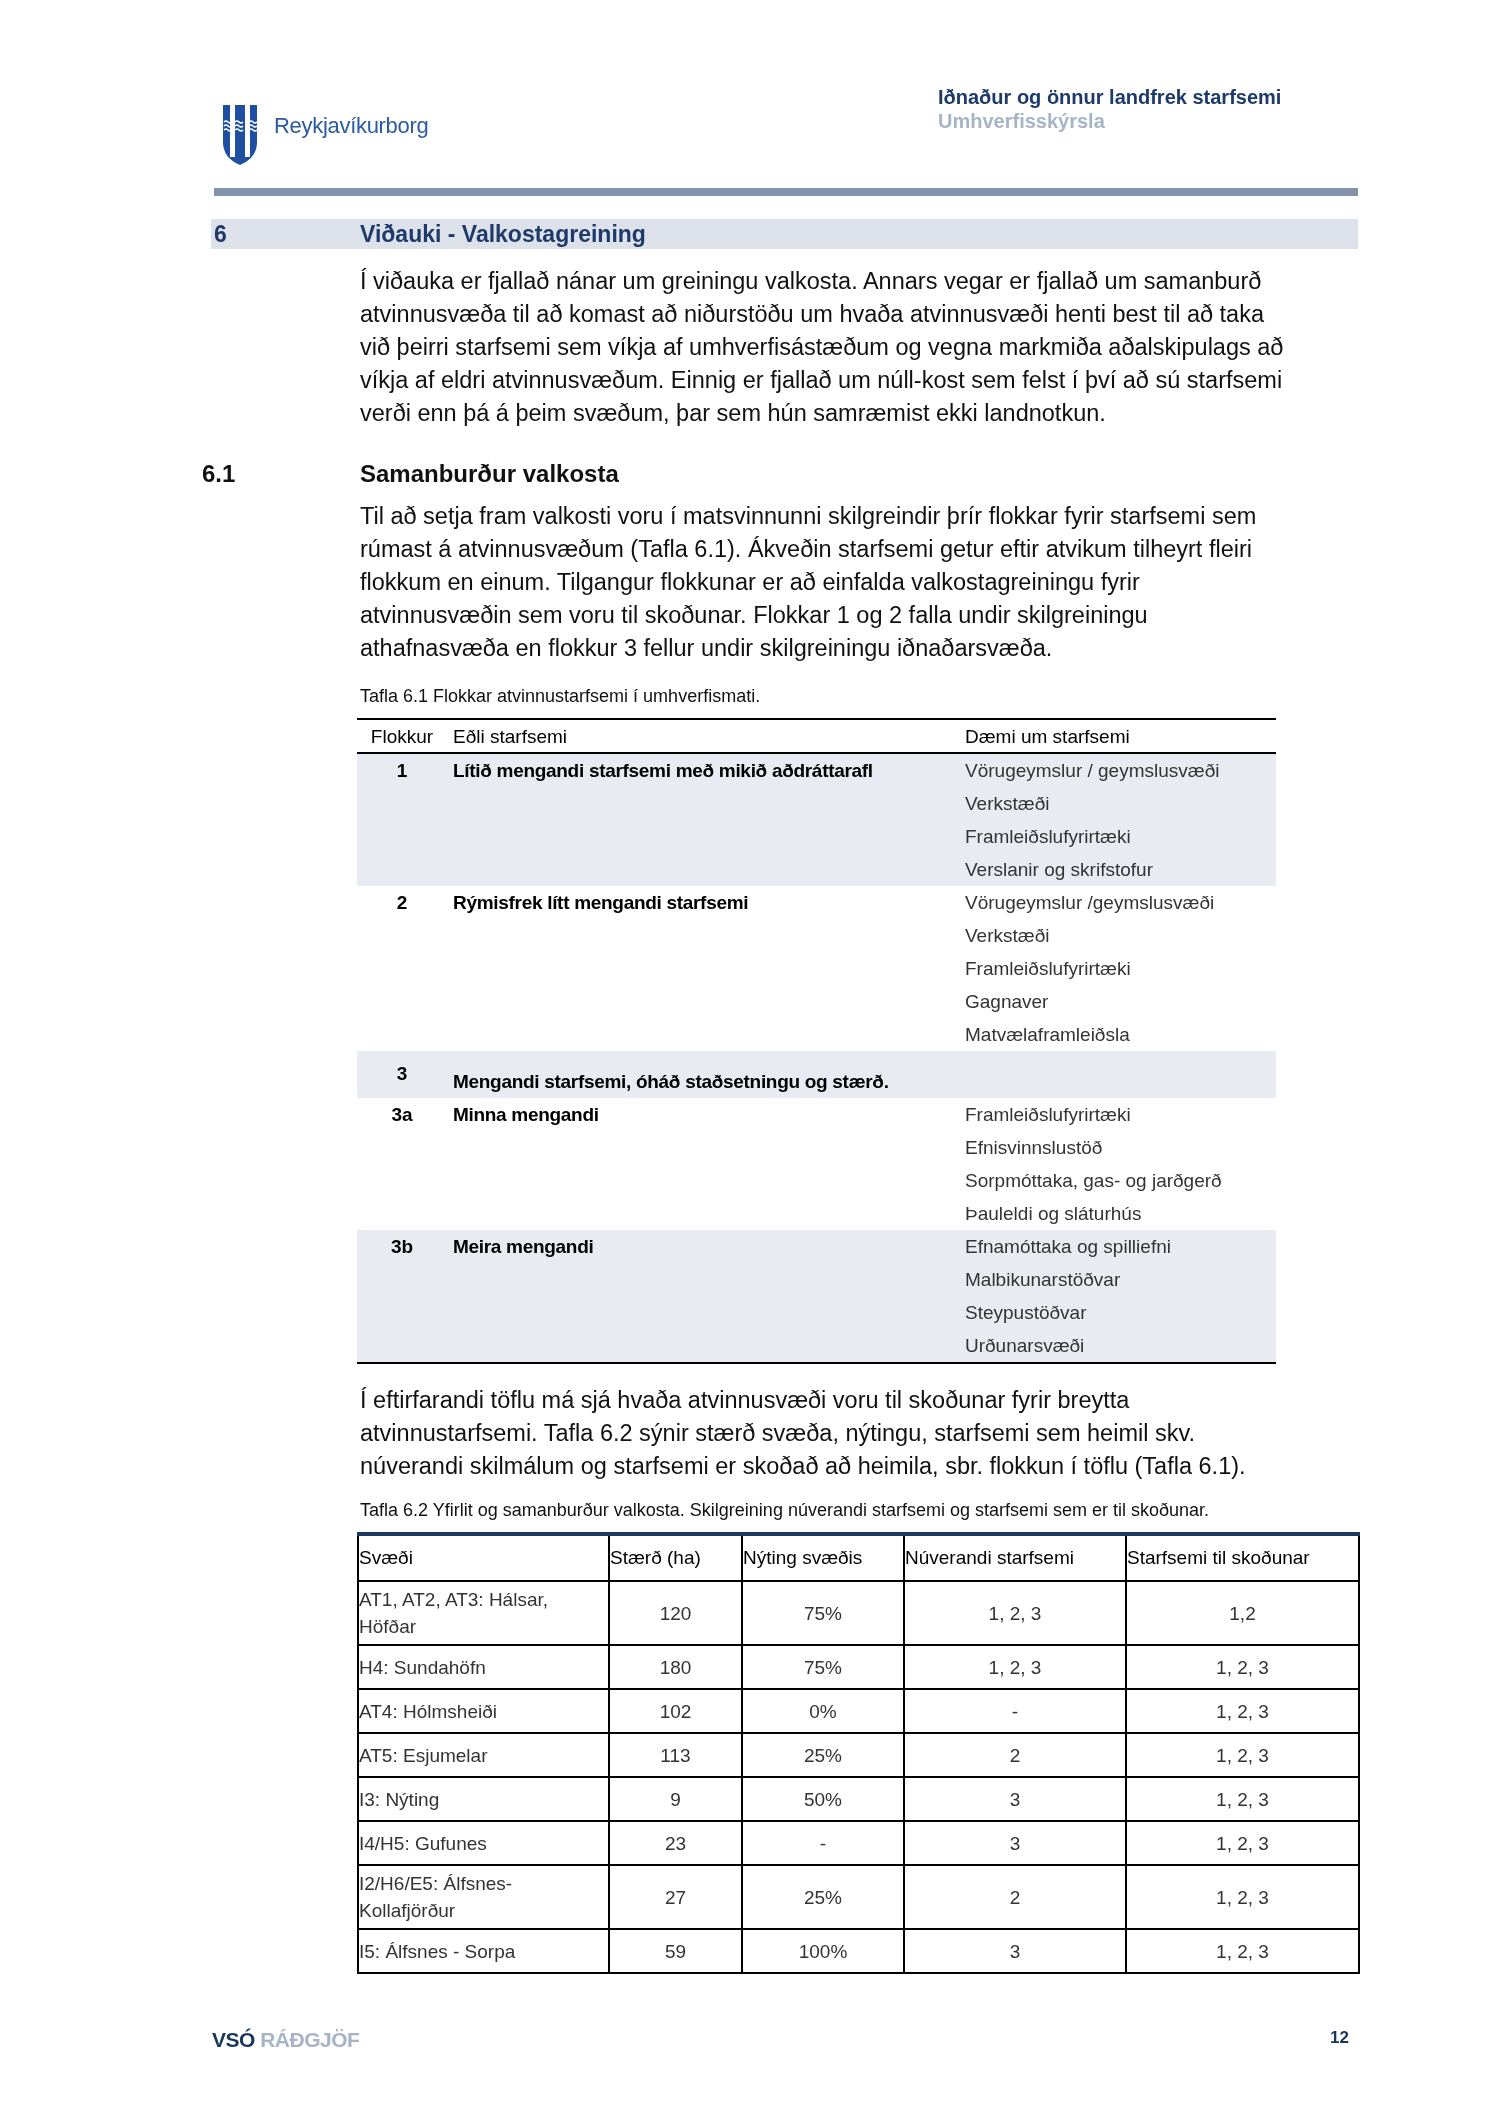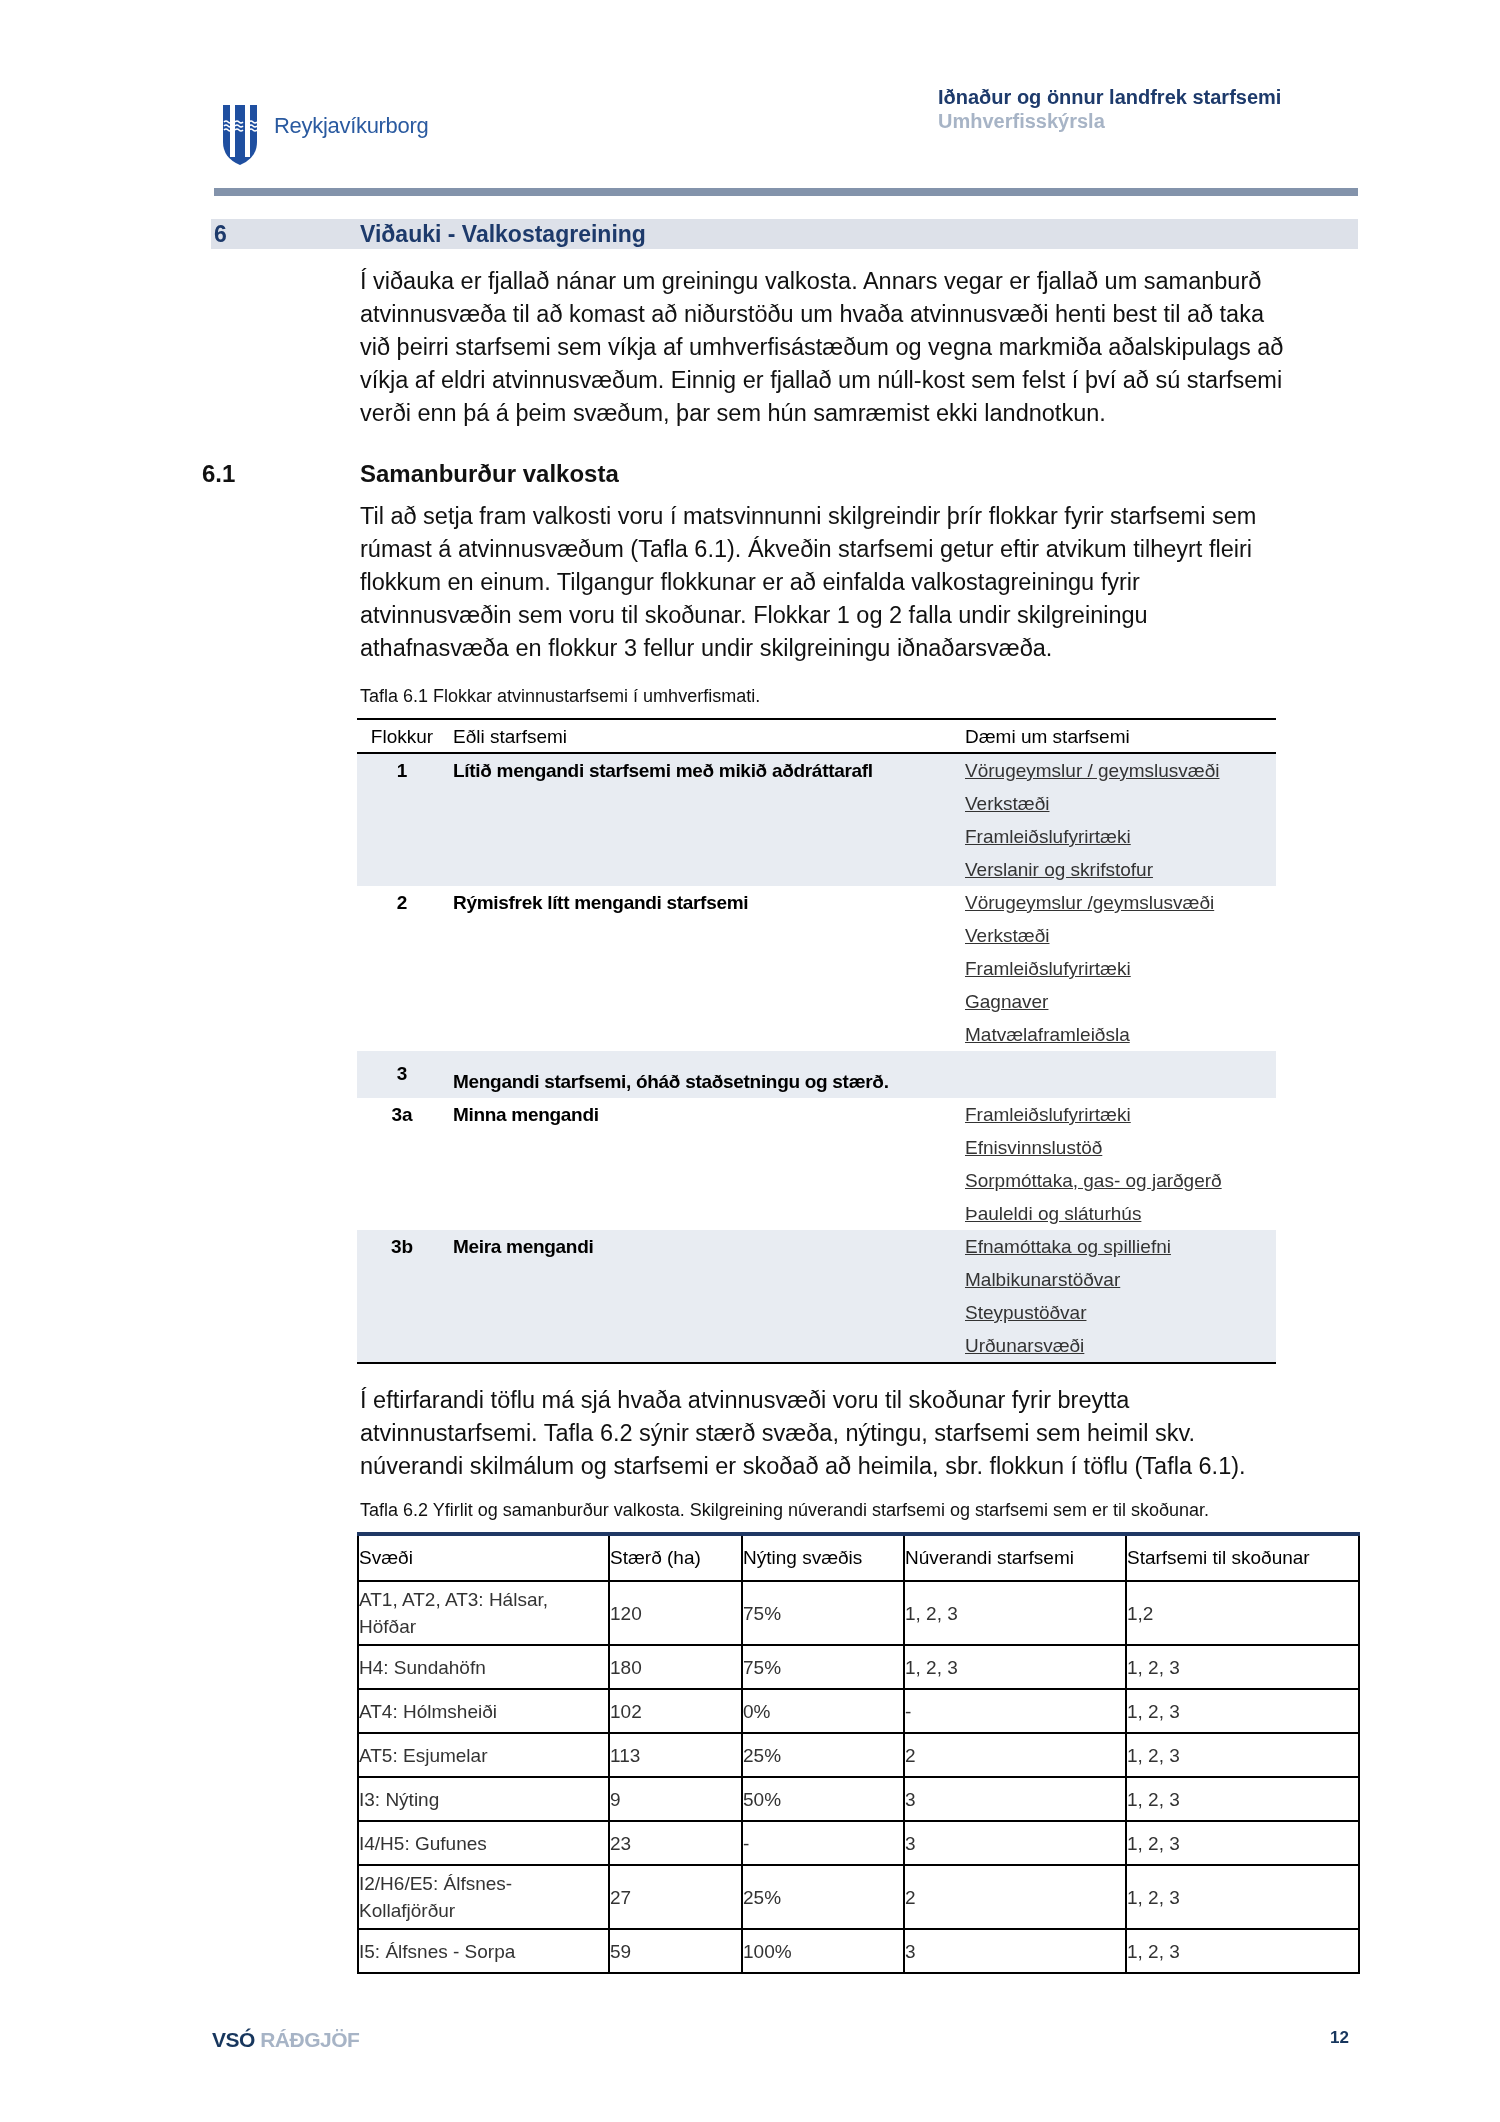--- a/index.html
+++ b/index.html
@@ -28,37 +28,37 @@
   #cap1 { left:360px; top:686px; font-size:18px; color:#111; }
 
   
   #t1 { left:357px; top:718px; width:919px; font-family:"Liberation Sans", sans-serif; }
   #t1 table { border-collapse:collapse; width:100%; font-size:19px; }
   #t1 th { text-align:left; font-weight:normal; padding:6px 6px 4px; height:22px; color:#000; }
   #t1 thead tr { border-top:2px solid #000; border-bottom:2px solid #000; }
   #t1 td { vertical-align:top; padding:0 6px; line-height:33px; }
   #t1 td.k { text-align:center; width:78px; font-weight:bold; color:#000; }
   #t1 td.d { font-weight:bold; width:500px; color:#000; letter-spacing:-0.3px;}
-  #t1 td.e { color:#333;text-decoration:underline; }
+  #t1 td.e { color:#333; }
   #t1 tr.shade td { background:#e8ecf2; }
   #t1 tbody tr:last-child { border-bottom:2.5px solid #000; }
   #t1 .ex-line { display:block; }
 
   #para3 { top:1384px; }
   #cap2 { left:360px; top:1500px; font-size:18px; color:#111; }
 
   
   #t2 { left:357px; top:1532px; width:1001px; }
   #t2 table { border-collapse:collapse; width:100%; font-size:19px; table-layout:fixed; }
   #t2 thead tr { border-top:4px solid #1f3864; }
   #t2 th, #t2 td { border:2px solid #000; padding:4px 0; }
   #t2 thead tr th { border-top:4px solid #1f3864; }
   #t2 th { text-align:left; font-weight:normal; height:36px; color:#000; }
   #t2 td { color:#333; height:34px; line-height:27px; }
-  #t2 td.c { }
+  #t2 td.c { text-align:center; }
   #t2 col.c1 { width:251px; } #t2 col.c2 { width:133px; } #t2 col.c3 { width:162px; }
   #t2 col.c4 { width:222px; } #t2 col.c5 { width:233px; }
 
   
   #foot-brand { left:212px; top:2028px; font-size:21px; font-weight:bold; letter-spacing:-0.5px; }
   #foot-brand .b1 { color:#17365d; }
   #foot-brand .b2 { color:#a7b4c6; }
   #foot-page { left:1330px; top:2028px; font-size:17px; font-weight:bold; color:#17365d; }
 </style>
 </head>

